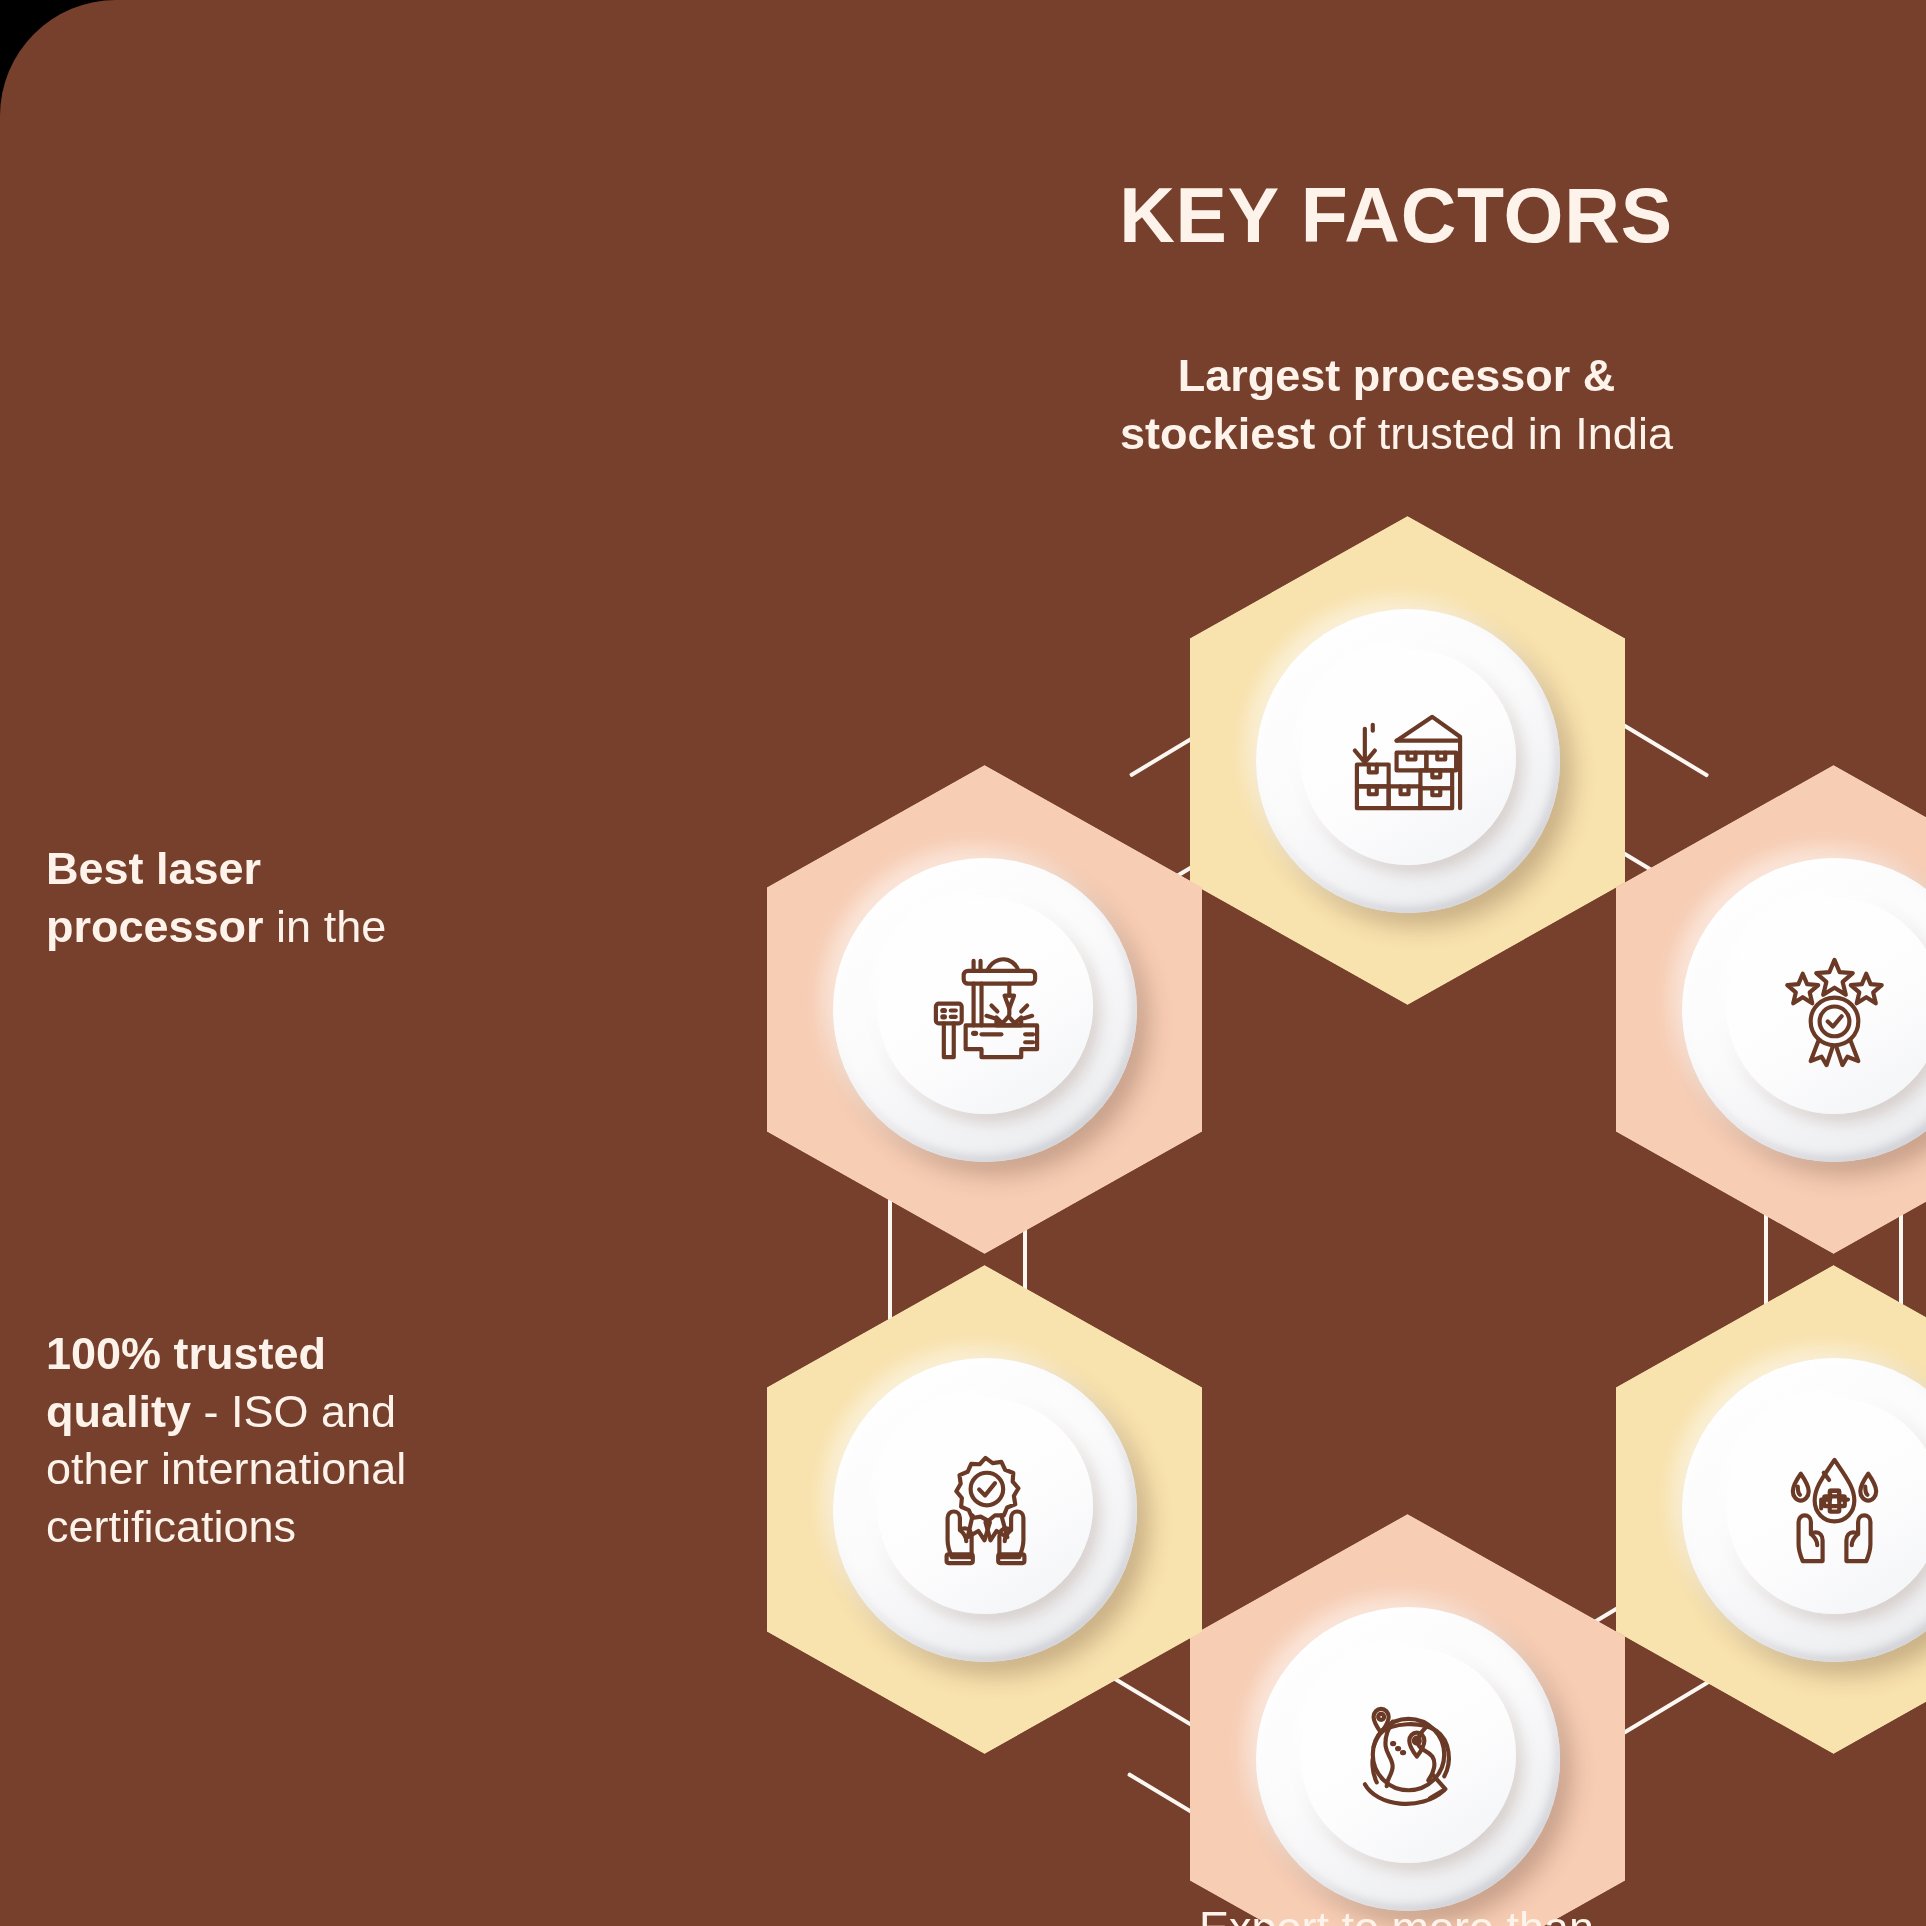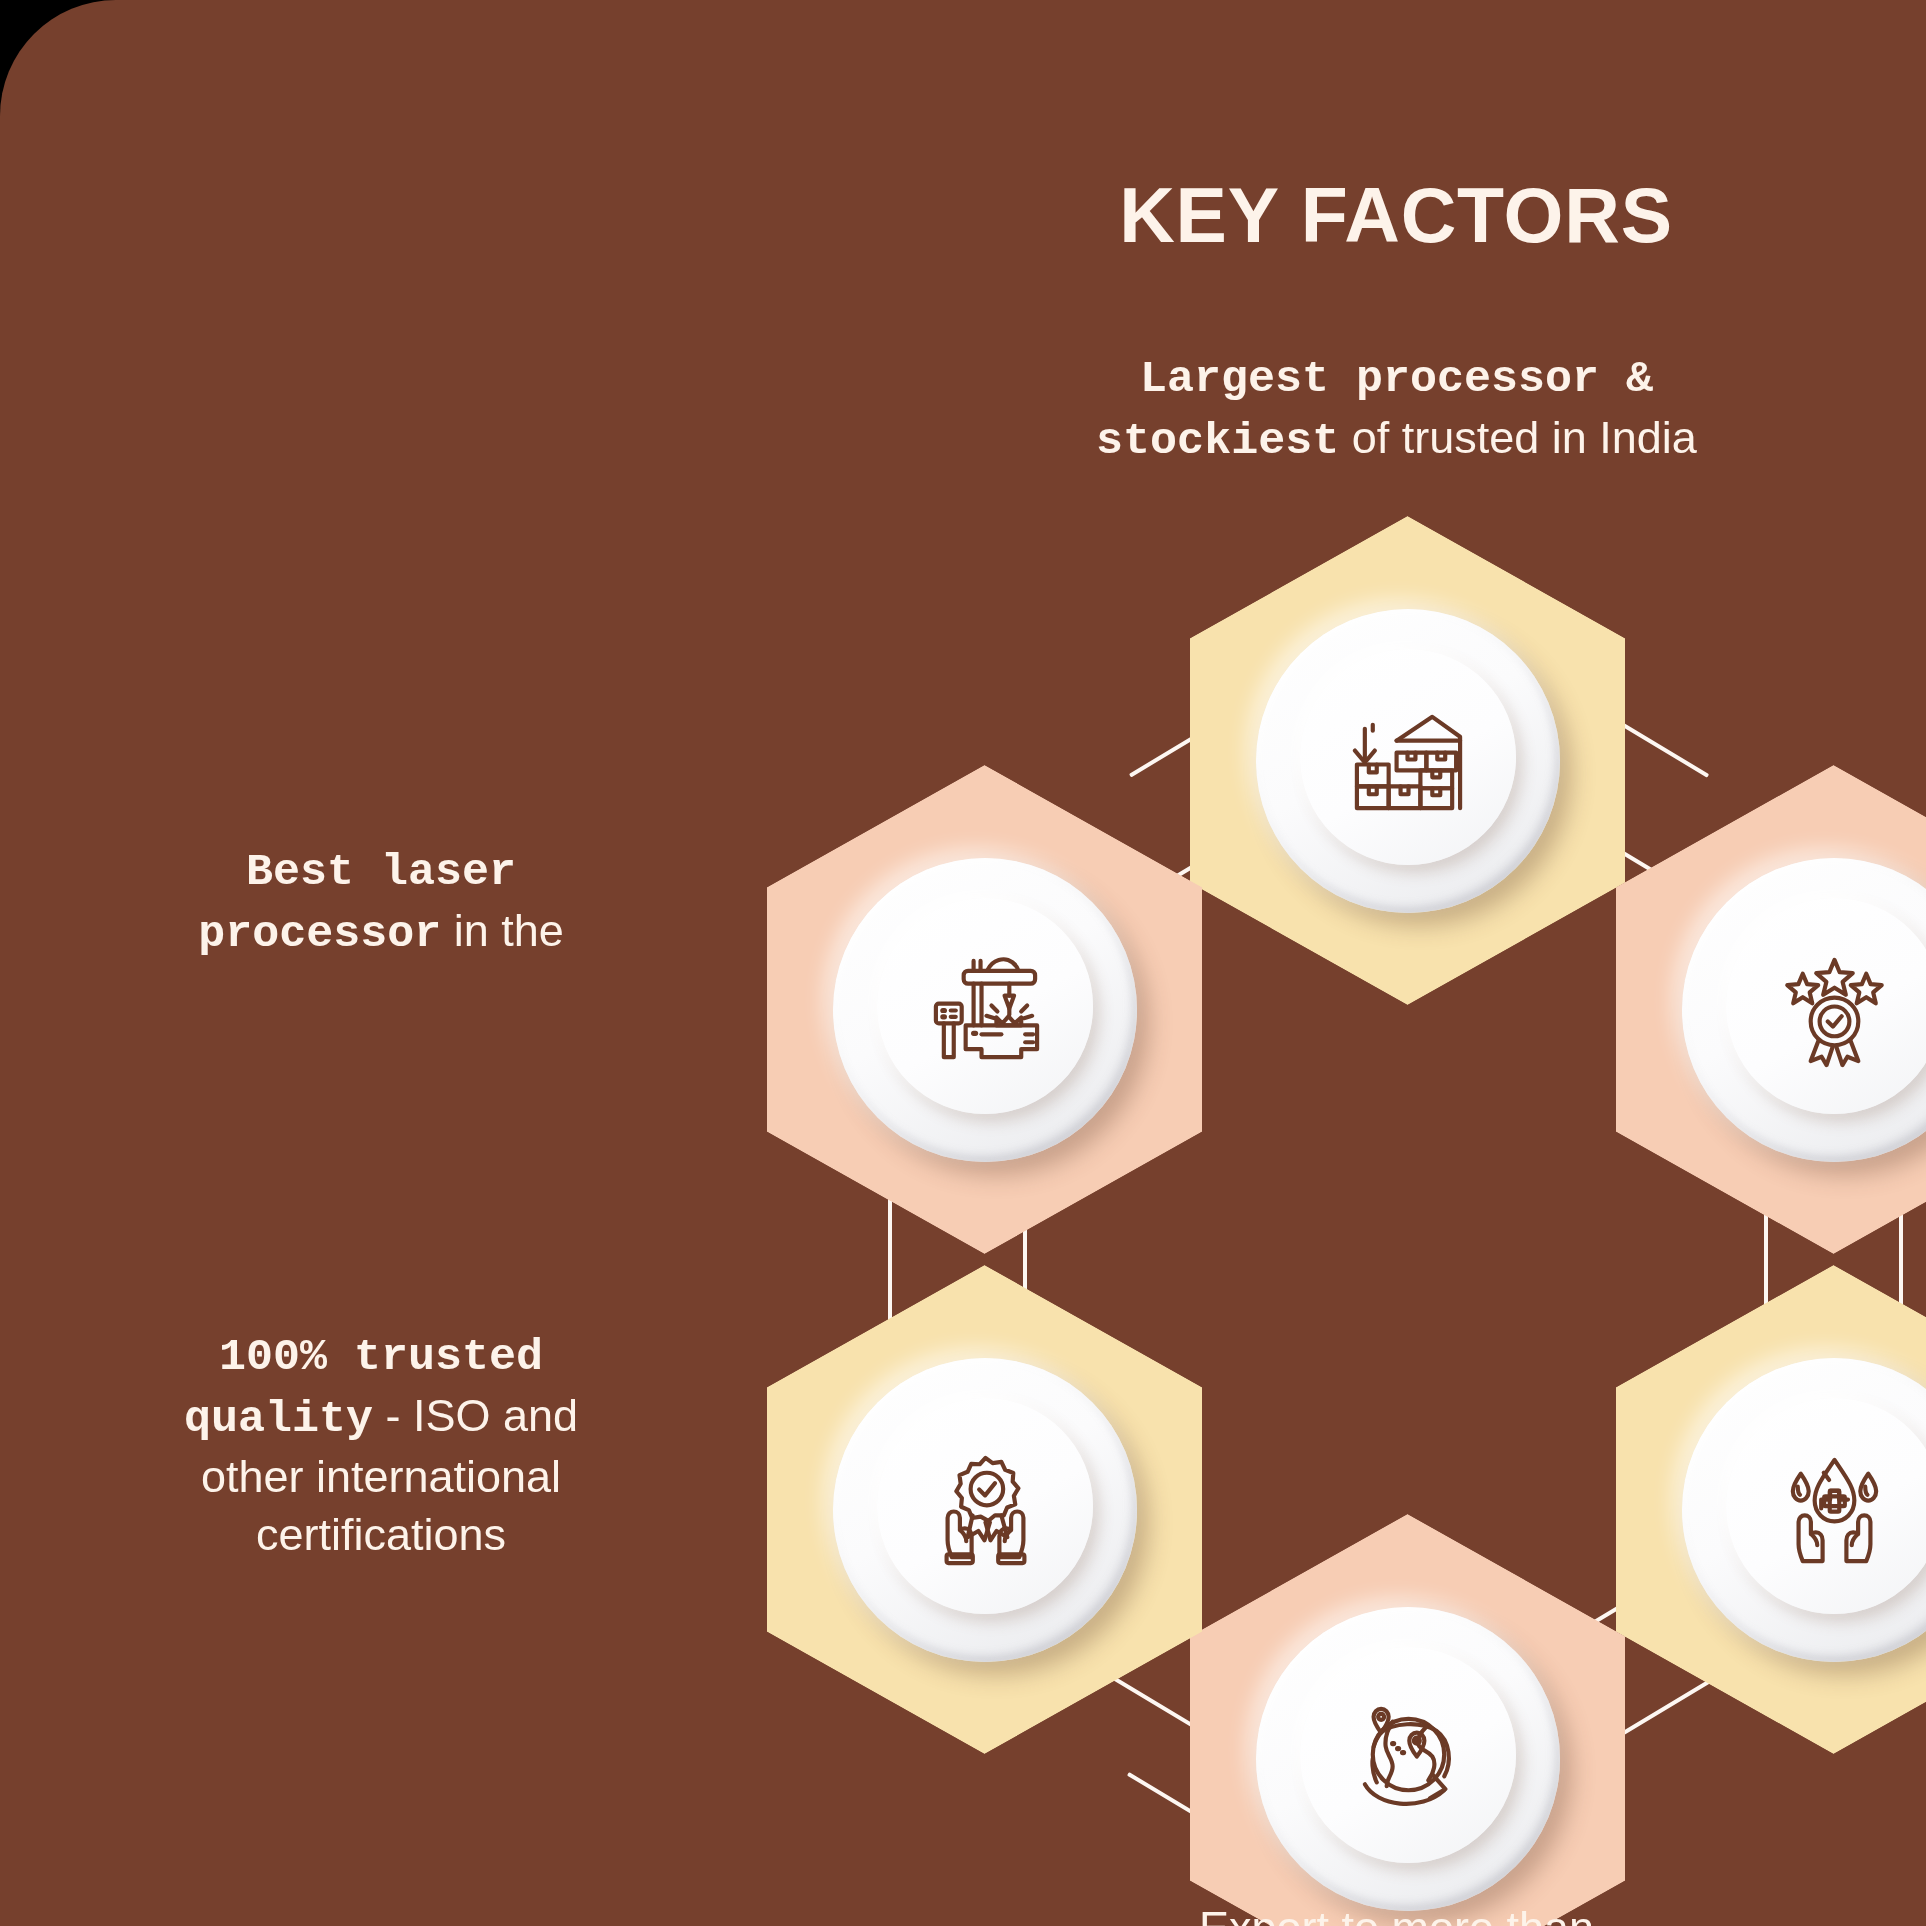--- a/index.html
+++ b/index.html
@@ -73,23 +73,23 @@
 
   
   .conn{position:absolute;background:#fdf7f2;border-radius:1.5px;}
 
   
   .cap{
     position:absolute;color:#fdf3ea;
     font-size:45px;line-height:1.28;
     font-weight:normal;
   }
-  .cap b{font-weight:bold;font-family:Liberation Mono, monospace;}
+  .cap b{font-weight:bold;}
   .cap.ctr{text-align:center;}
-  .cap.rgt{text-align:center;}
+  .cap.rgt{text-align:left;}
 </style>
 </head>
 <body>
 
 <div id="stage" style="background: rgb(118, 64, 45);">
 
   <div id="title" style="color: rgb(253, 243, 234);">KEY FACTORS</div>
 
   <div id="connectors">
 

